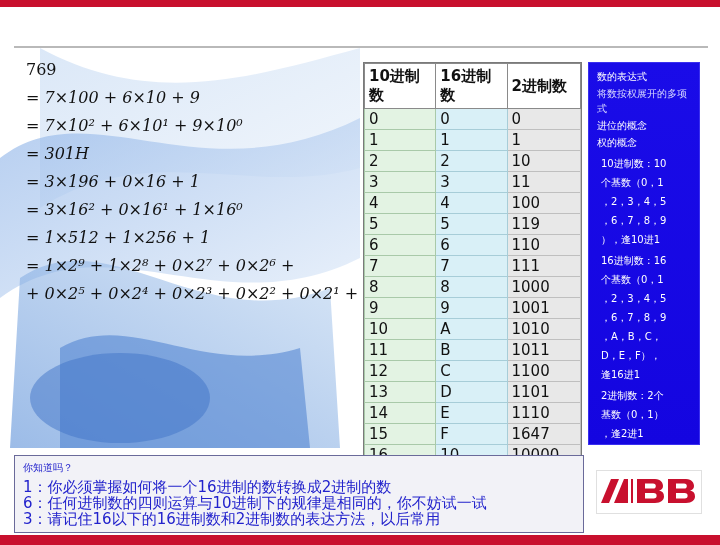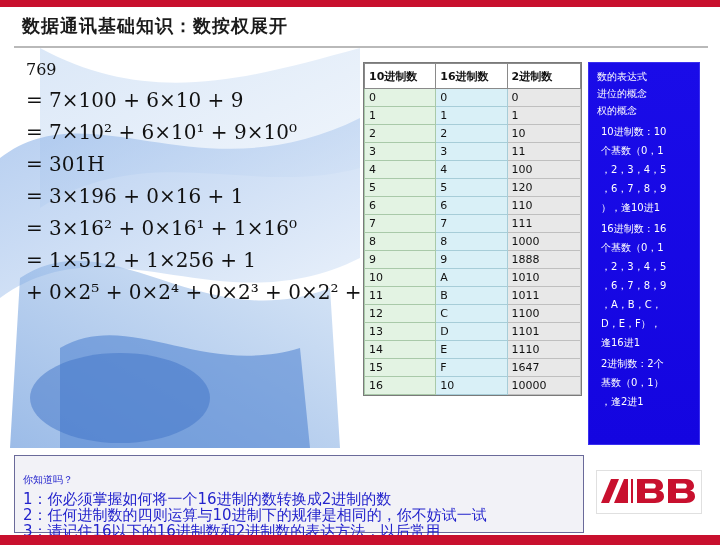--- a/index.html
+++ b/index.html
@@ -47,38 +47,39 @@
   }
   
   .formula-col {
     position: absolute;
     left: 26px; top: 62px;
     width: 330px;
     font-family: "DejaVu Serif", "Liberation Serif", serif;
     color: #111;
   }
   .formula-line {
-    font-size: 20px;
+    font-size: 16px;
     line-height: 1;
     margin-bottom: 12px;
     white-space: nowrap;
+    font-style: italic;
   }
   .formula-line.first { font-style: normal; font-size: 16px; }
   
   .table-wrap {
     position: absolute;
     left: 363px; top: 62px;
     width: 217px;
     border: 1px solid #7a7a7a;
     background: #fff;
   }
   table.num {
     border-collapse: collapse;
     width: 100%;
-    font-size: 11px;
+    font-size: 15px;
     font-family: "DejaVu Sans", "Liberation Sans", sans-serif;
     border-radius: 17px;
   }
   table.num th {
     border: 1px solid #8a8a8a;
     background: #ffffff;
     color: #111;
     font-weight: bold;
     text-align: left;
     padding: 3px 4px;
@@ -114,21 +115,21 @@
   .side-panel .sp-block { margin-top: 6px; color: #ffffff; }
   .side-panel .sp-tight { margin: 4px; }
   
   .note-box {
     position: absolute;
     left: 14px; top: 455px;
     width: 570px; height: 78px;
     border: 1px solid #6a6a9a;
     background: #f2f2f7;
     box-sizing: border-box;
-    padding: 17px 8px;
+    padding: 5px 8px;
   }
   .note-title {
     color: #2222cc;
     font-size: 10px;
     margin-bottom: 4px;
   }
   .note-line {
     color: #2222cc;
     font-size: 15px;
     line-height: 16px;
@@ -151,21 +152,20 @@
     background: #c8102e;
   }
 </style>
 </head>
 <body>
 
 <div class="slide">
 
   <div class="top-bar"></div>
 
-  <div class="title">数据通讯基础知识：数按权展开</div>
   <div class="title-rule"></div>
 
   <svg class="bg-art" viewBox="0 0 360 400" preserveAspectRatio="none">
     <defs>
       <linearGradient id="g1" x1="0" y1="0" x2="1" y2="1">
         <stop offset="0%" stop-color="#cfe0f5"></stop>
         <stop offset="100%" stop-color="#eef4fb"></stop>
       </linearGradient>
       <linearGradient id="g2" x1="0" y1="0" x2="1" y2="1">
         <stop offset="0%" stop-color="#8fb4e8"></stop>
@@ -184,20 +184,21 @@
   </svg>
 
   <div class="formula-col">
     <div class="formula-line first">769</div>
     <div class="formula-line">= 7×100 + 6×10 + 9</div>
     <div class="formula-line">= 7×10² + 6×10¹ + 9×10⁰</div>
     <div class="formula-line">= 301H</div>
     <div class="formula-line">= 3×196 + 0×16 + 1</div>
     <div class="formula-line">= 3×16² + 0×16¹ + 1×16⁰</div>
     <div class="formula-line">= 1×512 + 1×256 + 1</div>
+    <div class="formula-line">= 1×2⁹ + 1×2⁸ + 0×2⁷ + 0×2⁶ +</div>
     <div class="formula-line">+ 0×2⁵ + 0×2⁴ + 0×2³ + 0×2² + 0×2¹ + 1×2⁰</div>
   </div>
 
   <div class="table-wrap">
     <table class="num">
       <thead>
         <tr>
           <th>10进制数</th>
           <th>16进制数</th>
           <th>2进制数</th>
@@ -225,41 +226,41 @@
             <td class="c2">11</td>
           </tr>
         <tr>
             <td class="c0">4</td>
             <td class="c1">4</td>
             <td class="c2">100</td>
           </tr>
         <tr>
             <td class="c0">5</td>
             <td class="c1">5</td>
-            <td class="c2">120</td>
+            <td class="c2">119</td>
           </tr>
         <tr>
             <td class="c0">6</td>
             <td class="c1">6</td>
             <td class="c2">110</td>
           </tr>
         <tr>
             <td class="c0">7</td>
             <td class="c1">7</td>
             <td class="c2">111</td>
           </tr>
         <tr>
             <td class="c0">8</td>
             <td class="c1">8</td>
             <td class="c2">1000</td>
           </tr>
         <tr>
             <td class="c0">9</td>
             <td class="c1">9</td>
-            <td class="c2">1888</td>
+            <td class="c2">1001</td>
           </tr>
         <tr>
             <td class="c0">10</td>
             <td class="c1">A</td>
             <td class="c2">1010</td>
           </tr>
         <tr>
             <td class="c0">11</td>
             <td class="c1">B</td>
             <td class="c2">1011</td>
@@ -288,20 +289,21 @@
             <td class="c0">16</td>
             <td class="c1">10</td>
             <td class="c2">10000</td>
           </tr>
       </tbody>
     </table>
   </div>
 
   <div class="side-panel">
     <div class="sp-head">数的表达式</div>
+    <div class="sp-sub">将数按权展开的多项式</div>
     <div class="sp-head">进位的概念</div>
     <div class="sp-head">权的概念</div>
 
     <div class="sp-block">
       <div class="sp-tight">10进制数：10</div>
       <div class="sp-tight">个基数（0，1</div>
       <div class="sp-tight">，2，3，4，5</div>
       <div class="sp-tight">，6，7，8，9</div>
       <div class="sp-tight">），逢10进1</div>
     </div>
@@ -319,21 +321,21 @@
     <div class="sp-block">
       <div class="sp-tight">2进制数：2个</div>
       <div class="sp-tight">基数（0，1）</div>
       <div class="sp-tight">，逢2进1</div>
     </div>
   </div>
 
   <div class="note-box">
     <div class="note-title">你知道吗？</div>
     <div class="note-line">1：你必须掌握如何将一个16进制的数转换成2进制的数</div>
-    <div class="note-line">2：任何进制数的四则运算与10进制下的规律是相同的，你不妨试一试</div>
+    <div class="note-line">6：任何进制数的四则运算与10进制下的规律是相同的，你不妨试一试</div>
     <div class="note-line">3：请记住16以下的16进制数和2进制数的表达方法，以后常用</div>
   </div>
 
   <div class="logo">
     <svg width="104" height="42" viewBox="0 0 104 42">
       <g fill="#c8102e">
         <path d="M4,32 L14,8 L22,8 L12,32 Z"></path>
         <path d="M17,32 L27,8 L31,8 L31,32 Z"></path>
         <rect x="34" y="8" width="2" height="24"></rect>
         <path d="M40,8 L58,8 C64,8 66,12 66,15 C66,17.5 64.5,19 62,19.6 C65,20.2 67,22 67,25.5 C67,29 64,32 58,32 L40,32 Z M48,12.5 L48,17.6 L56,17.6 C58,17.6 58.8,16.6 58.8,15 C58.8,13.4 58,12.5 56,12.5 Z M48,22 L48,27.5 L56.6,27.5 C58.8,27.5 59.6,26.4 59.6,24.7 C59.6,23 58.8,22 56.6,22 Z"></path>

